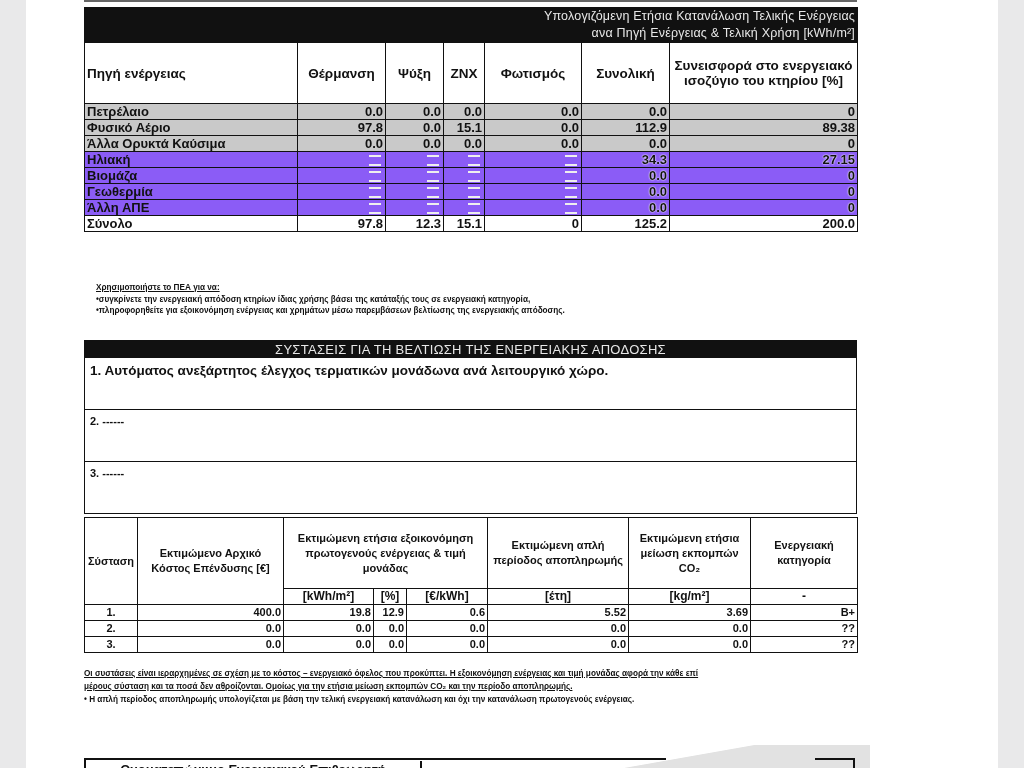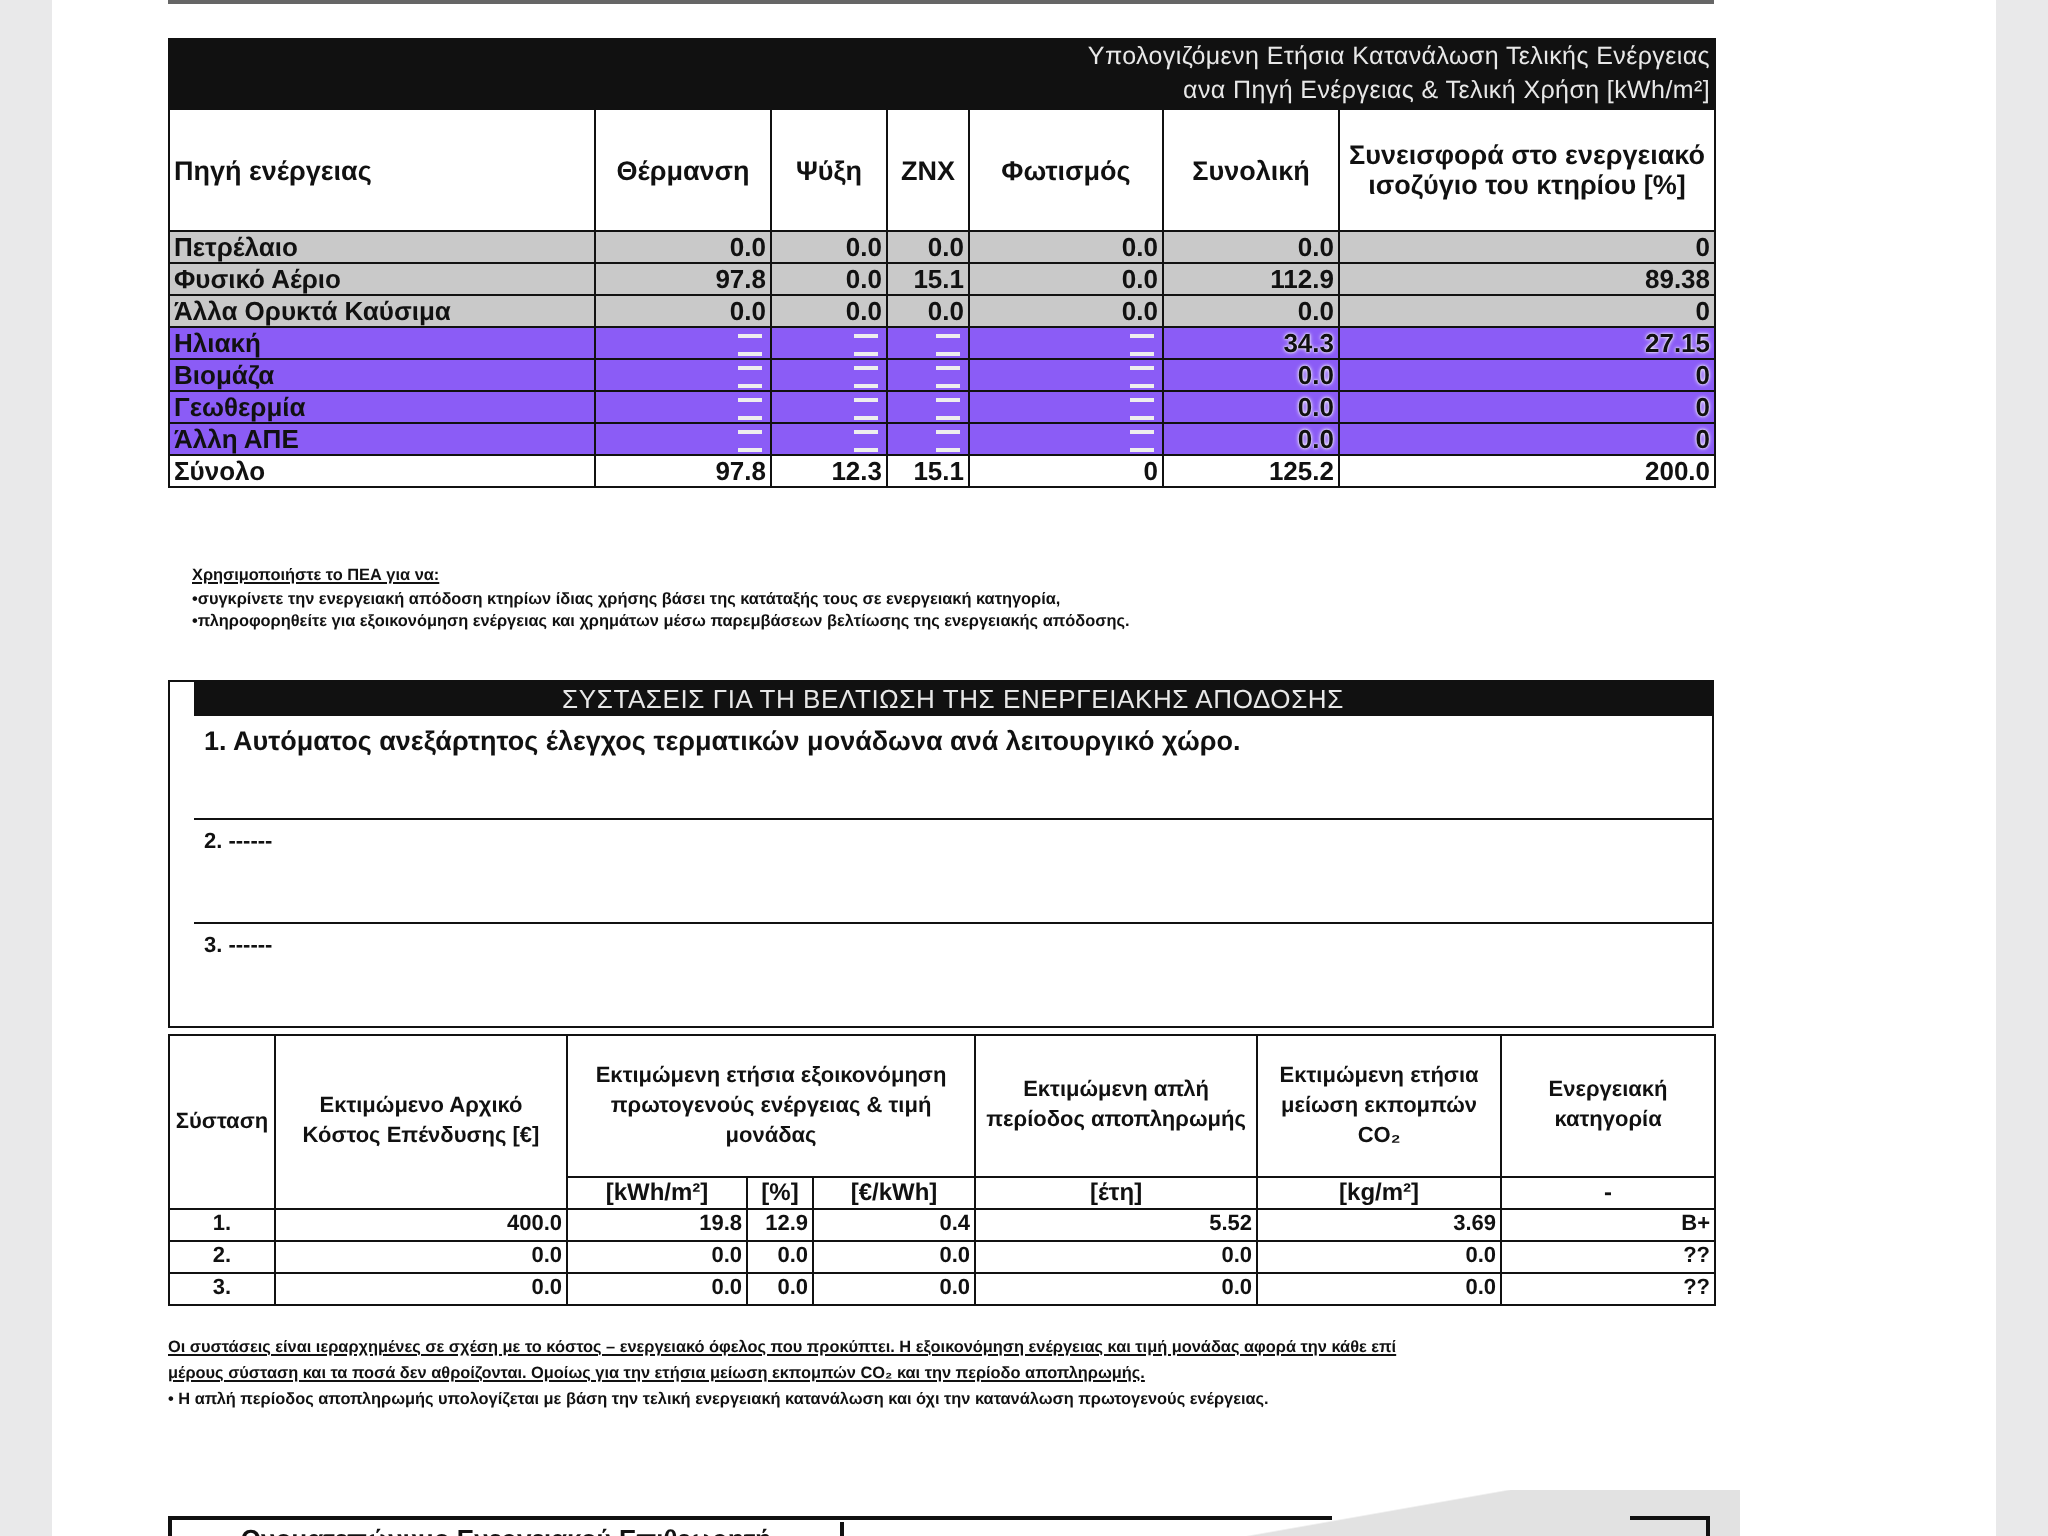--- a/index.html
+++ b/index.html
@@ -11,41 +11,41 @@
   }
   .page {
     position:absolute; left:26px; top:0; width:972px; height:768px;
     background:#ffffff;
   }
   .top-rule {
     position:absolute; left:84px; top:0; width:773px; height:2px; background:#666;
   }
   
   table { border-collapse:collapse; table-layout:fixed; }
-  .t1 { position:absolute; left:84px; top:19px; width:773px; }
+  .t1 { position:absolute; left:84px; top:7px; width:773px; }
   .t1 td, .t1 th { border:1.5px solid #111; padding:0 2px; font-size:13px; font-weight:bold; line-height:15px; }
   .title-bar {
     background:#111; color:#e8e8e8; font-weight:normal !important; text-align:center;
     font-size:12.5px !important; line-height:17px !important; height:36px; letter-spacing:0.2px;
   }
   .t1 .hdr th { height:60px; text-align:center; vertical-align:middle; font-size:13.5px; }
   .t1 .hdr th.src { text-align:left; }
   .t1 td { height:15px; text-align:right; }
   .t1 td.lbl { text-align:left; }
   .light td { background:#c9c9c9; }
   .dark td { background:#8b5cf6; }
   .dash { display:inline-block; width:12px; height:7px; border-top:2px solid #eee; border-bottom:2px solid #eee; margin-right:2px; vertical-align:middle; }
   .dark td.val { color:#111; text-shadow:0 0 2px #fff, 0 0 1px #fff; }
   .total td { background:#fff; }
 
   .usage { position:absolute; left:96px; top:282px; width:780px; font-size:8.2px; font-weight:bold; line-height:11.5px; }
   .usage .u-title { text-decoration:underline; }
 
   
-  .rec { position:absolute; left:84px; top:340px; width:773px; border:1.5px solid #111; box-sizing:border-box;padding-left:12px; }
+  .rec { position:absolute; left:84px; top:340px; width:773px; border:1.5px solid #111; box-sizing:border-box; }
   .rec-bar { background:#111; color:#e8e8e8; text-align:center; font-size:13px; height:17px; line-height:17px; letter-spacing:0.3px; }
   .rec-item { height:52px; border-top:1.5px solid #111; padding:5px 5px 0; box-sizing:border-box; font-weight:bold; font-size:13.5px; }
   .rec-item:first-of-type { border-top:none; }
   .rec-item.first { height:51px; border-top:none; }
   .rec-item.short { font-size:11px; }
 
   
   .t2 { position:absolute; left:84px; top:517px; width:773px; }
   .t2 td, .t2 th { border:1.5px solid #111; padding:0 2px; font-size:11px; font-weight:bold; line-height:15px; }
   .t2 .h1 th { height:70px; text-align:center; vertical-align:middle; }
@@ -207,21 +207,21 @@
     <th>[€/kWh]</th>
     <th>[έτη]</th>
     <th>[kg/m²]</th>
     <th>-</th>
   </tr>
   <tr>
     <td class="num-c">1.</td>
     <td>400.0</td>
     <td>19.8</td>
     <td>12.9</td>
-    <td>0.4</td>
+    <td>0.6</td>
     <td>5.52</td>
     <td>3.69</td>
     <td>B+</td>
   </tr>
   <tr>
     <td class="num-c">2.</td>
     <td>0.0</td>
     <td>0.0</td>
     <td>0.0</td>
     <td>0.0</td>

